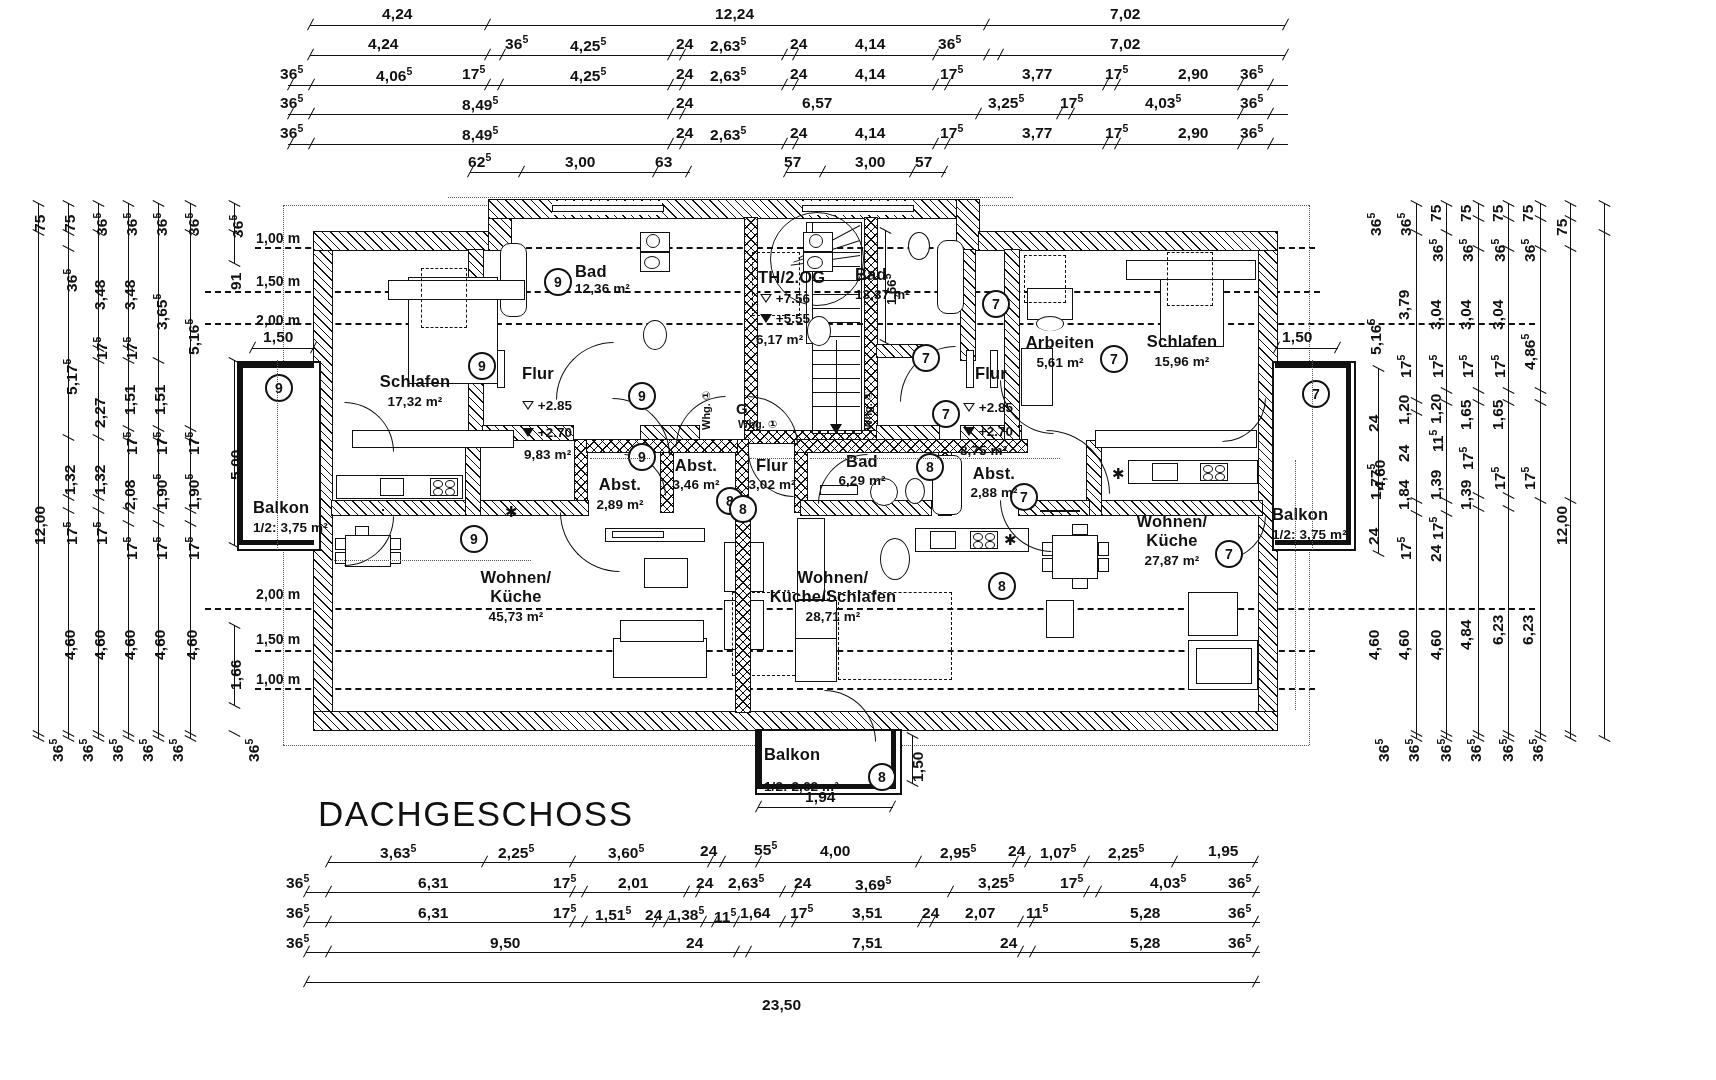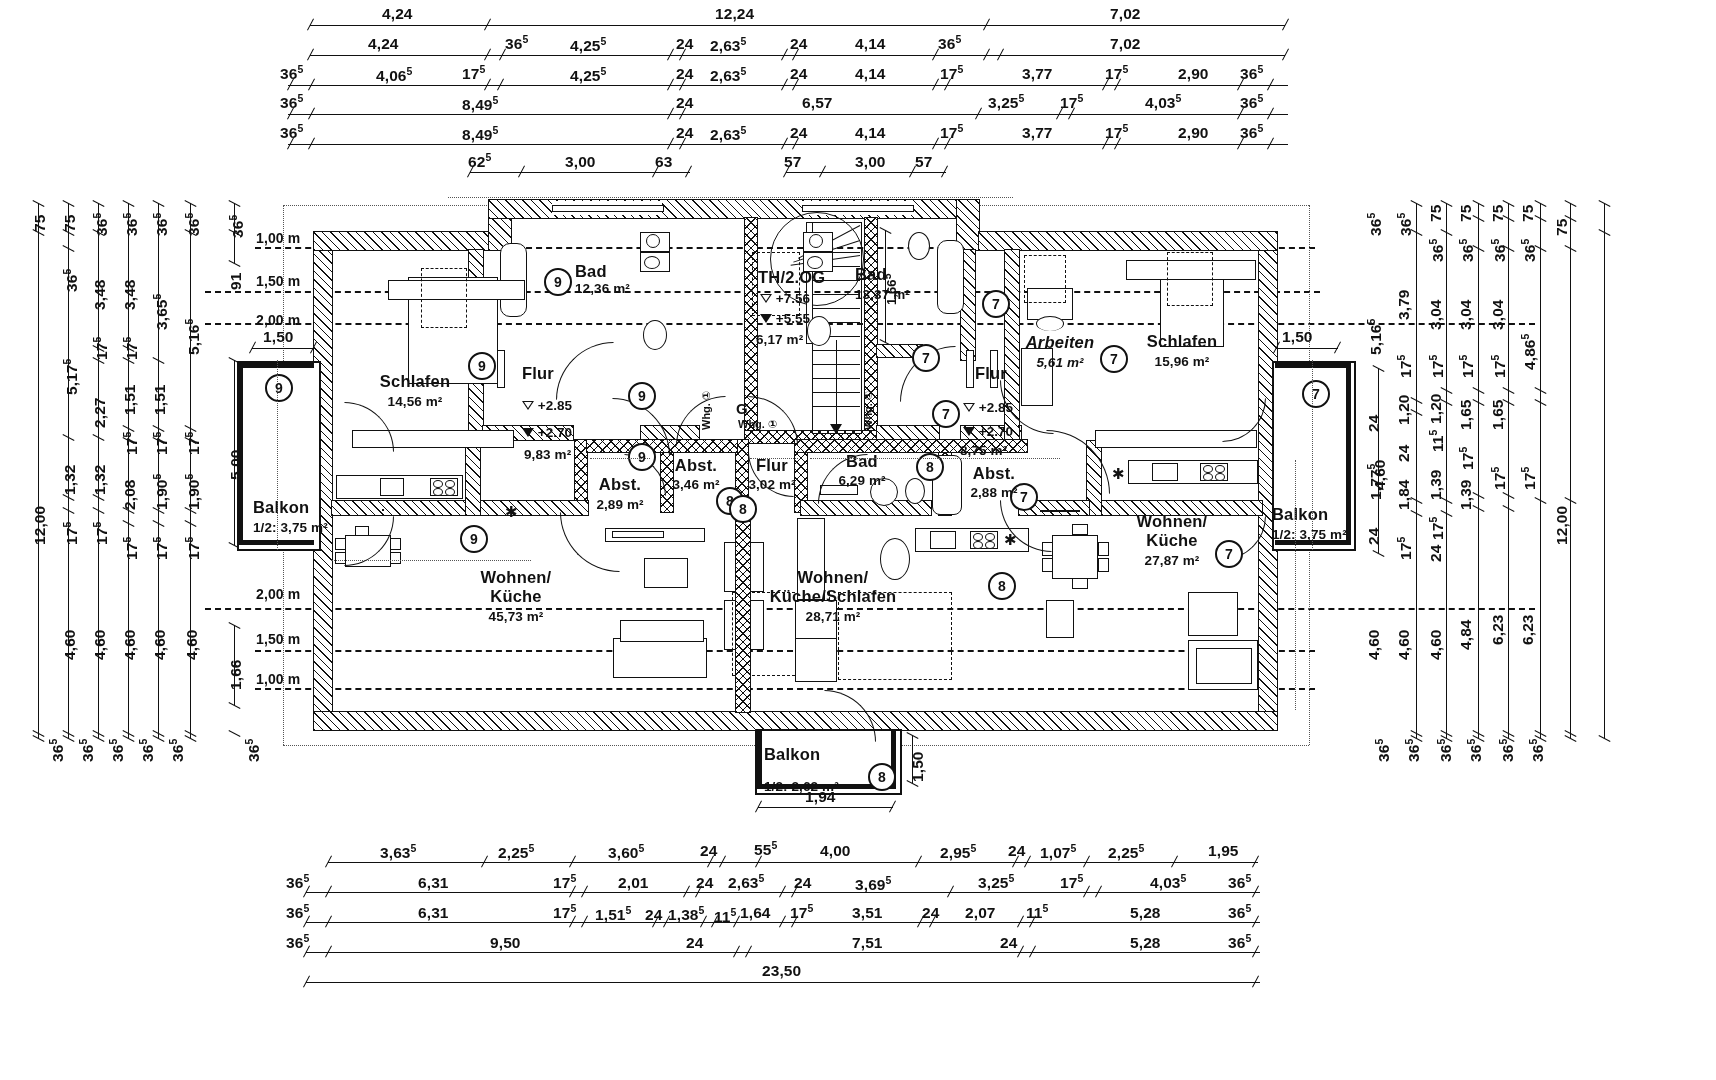--- a/index.html
+++ b/index.html
@@ -783,21 +783,21 @@
   <div>
 
     <div class="lbl" style="left:575px;top:262px;">
       <div class="name">Bad</div>
       <div class="area" style="margin-top:0;">12,36 m²</div>
     </div>
     <div class="circ" style="left:544px;top:268px;">9</div>
 
     <div class="lbl c" style="left:415px;top:372px;">
       <div class="name">Schlafen</div>
-      <div class="area" style="margin-top:3px;">14,56 m²</div>
+      <div class="area" style="margin-top:3px;">17,32 m²</div>
     </div>
     <div class="circ" style="left:468px;top:352px;">9</div>
     <div class="circ" style="left:265px;top:374px;">9</div>
     <div class="circ" style="left:460px;top:525px;">9</div>
     <div class="circ" style="left:628px;top:382px;">9</div>
     <div class="circ" style="left:628px;top:443px;">9</div>
 
     <div class="lbl" style="left:522px;top:364px;">
       <div class="name">Flur</div>
     </div>
@@ -836,21 +836,21 @@
     </div>
     <div class="circ" style="left:916px;top:453px;">8</div>
 
     <div class="lbl" style="left:855px;top:265px;">
       <div class="name">Bad</div>
       <div class="area" style="margin-top:3px;">13,37 m²</div>
     </div>
     <div class="circ" style="left:982px;top:290px;">7</div>
     <div class="circ" style="left:912px;top:344px;">7</div>
 
-    <div class="lbl c" style="left:1060px;top:333px;font-style:italic;">
+    <div class="lbl c" style="left:1060px;top:333px;">
       <div class="name">Arbeiten</div>
       <div class="area" style="margin-top:3px;">5,61 m²</div>
     </div>
 
     <div class="lbl" style="left:975px;top:364px;">
       <div class="name">Flur</div>
     </div>
     <div class="lvl" style="left:963px;top:400px;">
       <span class="triout"></span>
       <span>+2.85</span>
@@ -915,20 +915,21 @@
   </div>
 
   <div class="dot" style="left:331px;top:560px;width:200px;"></div>
   <div class="dot" style="left:590px;top:458px;width:60px;"></div>
   <div class="dot" style="left:750px;top:458px;width:48px;"></div>
   <div class="dot" style="left:810px;top:458px;width:250px;"></div>
   <div class="dotv" style="left:1295px;top:460px;height:250px;"></div>
   <div class="dotv" style="left:277px;top:360px;height:190px;"></div>
   <div class="dotv" style="left:1312px;top:360px;height:190px;"></div>
 
+  <div class="title" style="left:318px;top:794px;">DACHGESCHOSS</div>
 
   <div>
 
     <div class="dimline" style="left:328px;top:862px;width:930px;"></div>
     <div class="tick" style="left:328px;top:855px;"></div>
     <div class="tick" style="left:484px;top:855px;"></div>
     <div class="tick" style="left:572px;top:855px;"></div>
     <div class="tick" style="left:710px;top:855px;"></div>
     <div class="tick" style="left:722px;top:855px;"></div>
     <div class="tick" style="left:758px;top:855px;"></div>
@@ -1021,16 +1022,16 @@
     <div class="dtxt" style="left:490px;top:935px;">9,50</div>
     <div class="dtxt" style="left:686px;top:935px;">24</div>
     <div class="dtxt" style="left:852px;top:935px;">7,51</div>
     <div class="dtxt" style="left:1000px;top:935px;">24</div>
     <div class="dtxt" style="left:1130px;top:935px;">5,28</div>
     <div class="dtxt" style="left:1228px;top:933px;">36<sup>5</sup></div>
 
     <div class="dimline" style="left:306px;top:982px;width:954px;"></div>
     <div class="tick" style="left:306px;top:975px;"></div>
     <div class="tick" style="left:1255px;top:975px;"></div>
-    <div class="dtxt" style="left:762px;top:963px;">23,50</div>
+    <div class="dtxt" style="left:762px;top:997px;">23,50</div>
   </div>
 
 </div>
 
 </body></html>

